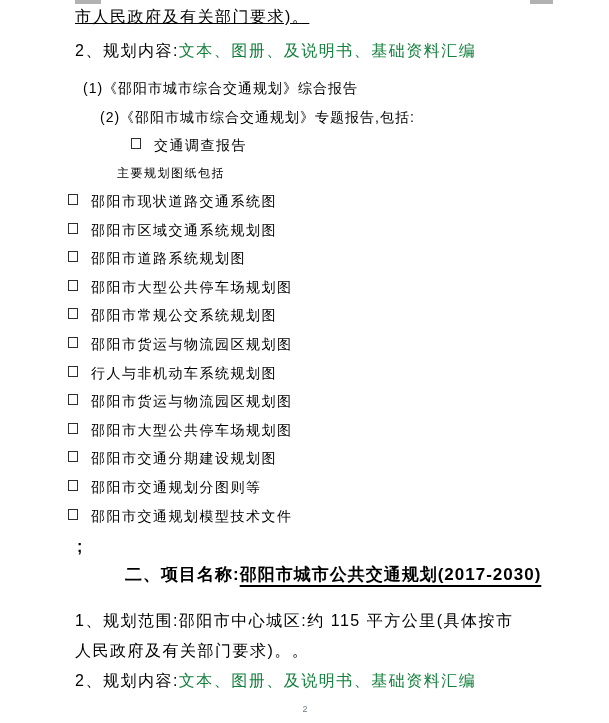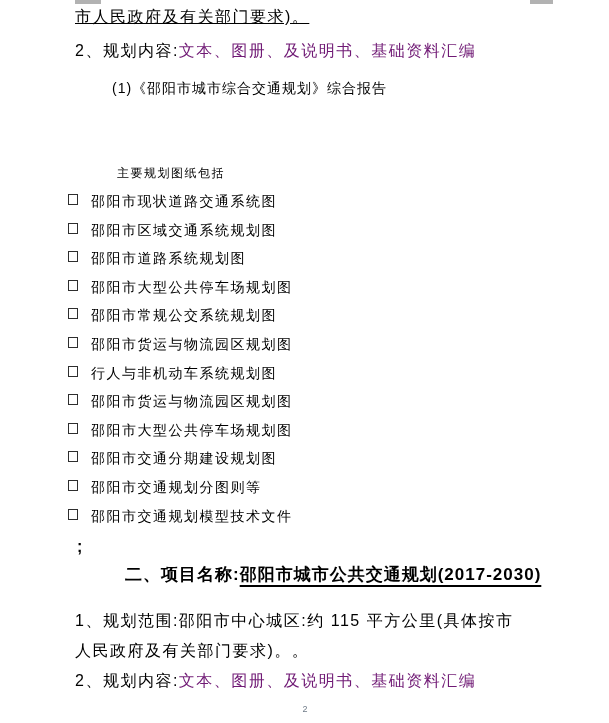--- a/index.html
+++ b/index.html
@@ -32,21 +32,21 @@
     letter-spacing: 1.5px;
   }
   .sub-numbered {
     font-size: 14px;
     letter-spacing: 1px;
   }
   .list-header {
     font-size: 12px;
     letter-spacing: 1.5px;
   }
-  .gray-text { color: #701a75; }
+  .gray-text { color: #15803d; }
 
   .checkbox-row {
     position: absolute;
     left: 131px;
     white-space: nowrap;
     font-size: 14px;
     letter-spacing: 1.5px;
   }
   .checkbox-list { position: absolute; left: 0; top: 193px; width: 609px; }
   .checkbox-list .checkbox-row {
@@ -91,23 +91,25 @@
 
 <div class="page">
 
   <div class="margin-bar bar-left"></div>
   <div class="margin-bar bar-right"></div>
 
   <div class="line para" style="left:75px; top:7px;text-decoration:underline;">市人民政府及有关部门要求)。</div>
 
   <div class="line para" style="left:75px; top:41px;"><span>2、规划内容:</span><span class="gray-text">文本、图册、及说明书、基础资料汇编</span></div>
 
-  <div class="line sub-numbered" style="left:112px; top:80px;">(1)《邵阳市城市综合交通规划》综合报告</div>
+  <div class="line sub-numbered" style="left:83px; top:80px;">(1)《邵阳市城市综合交通规划》综合报告</div>
 
+  <div class="line sub-numbered" style="left:100px; top:109px;">(2)《邵阳市城市综合交通规划》专题报告,包括:</div>
 
+  <div class="checkbox-row" style="top:137px;"><span class="cbx"></span><span>交通调查报告</span></div>
 
   <div class="line list-header" style="left:117px; top:165px;">主要规划图纸包括</div>
 
   <div class="checkbox-list">
     <div class="checkbox-row"><span class="cbx"></span><span>邵阳市现状道路交通系统图</span></div>
     <div class="checkbox-row"><span class="cbx"></span><span>邵阳市区域交通系统规划图</span></div>
     <div class="checkbox-row"><span class="cbx"></span><span>邵阳市道路系统规划图</span></div>
     <div class="checkbox-row"><span class="cbx"></span><span>邵阳市大型公共停车场规划图</span></div>
     <div class="checkbox-row"><span class="cbx"></span><span>邵阳市常规公交系统规划图</span></div>
     <div class="checkbox-row"><span class="cbx"></span><span>邵阳市货运与物流园区规划图</span></div>

